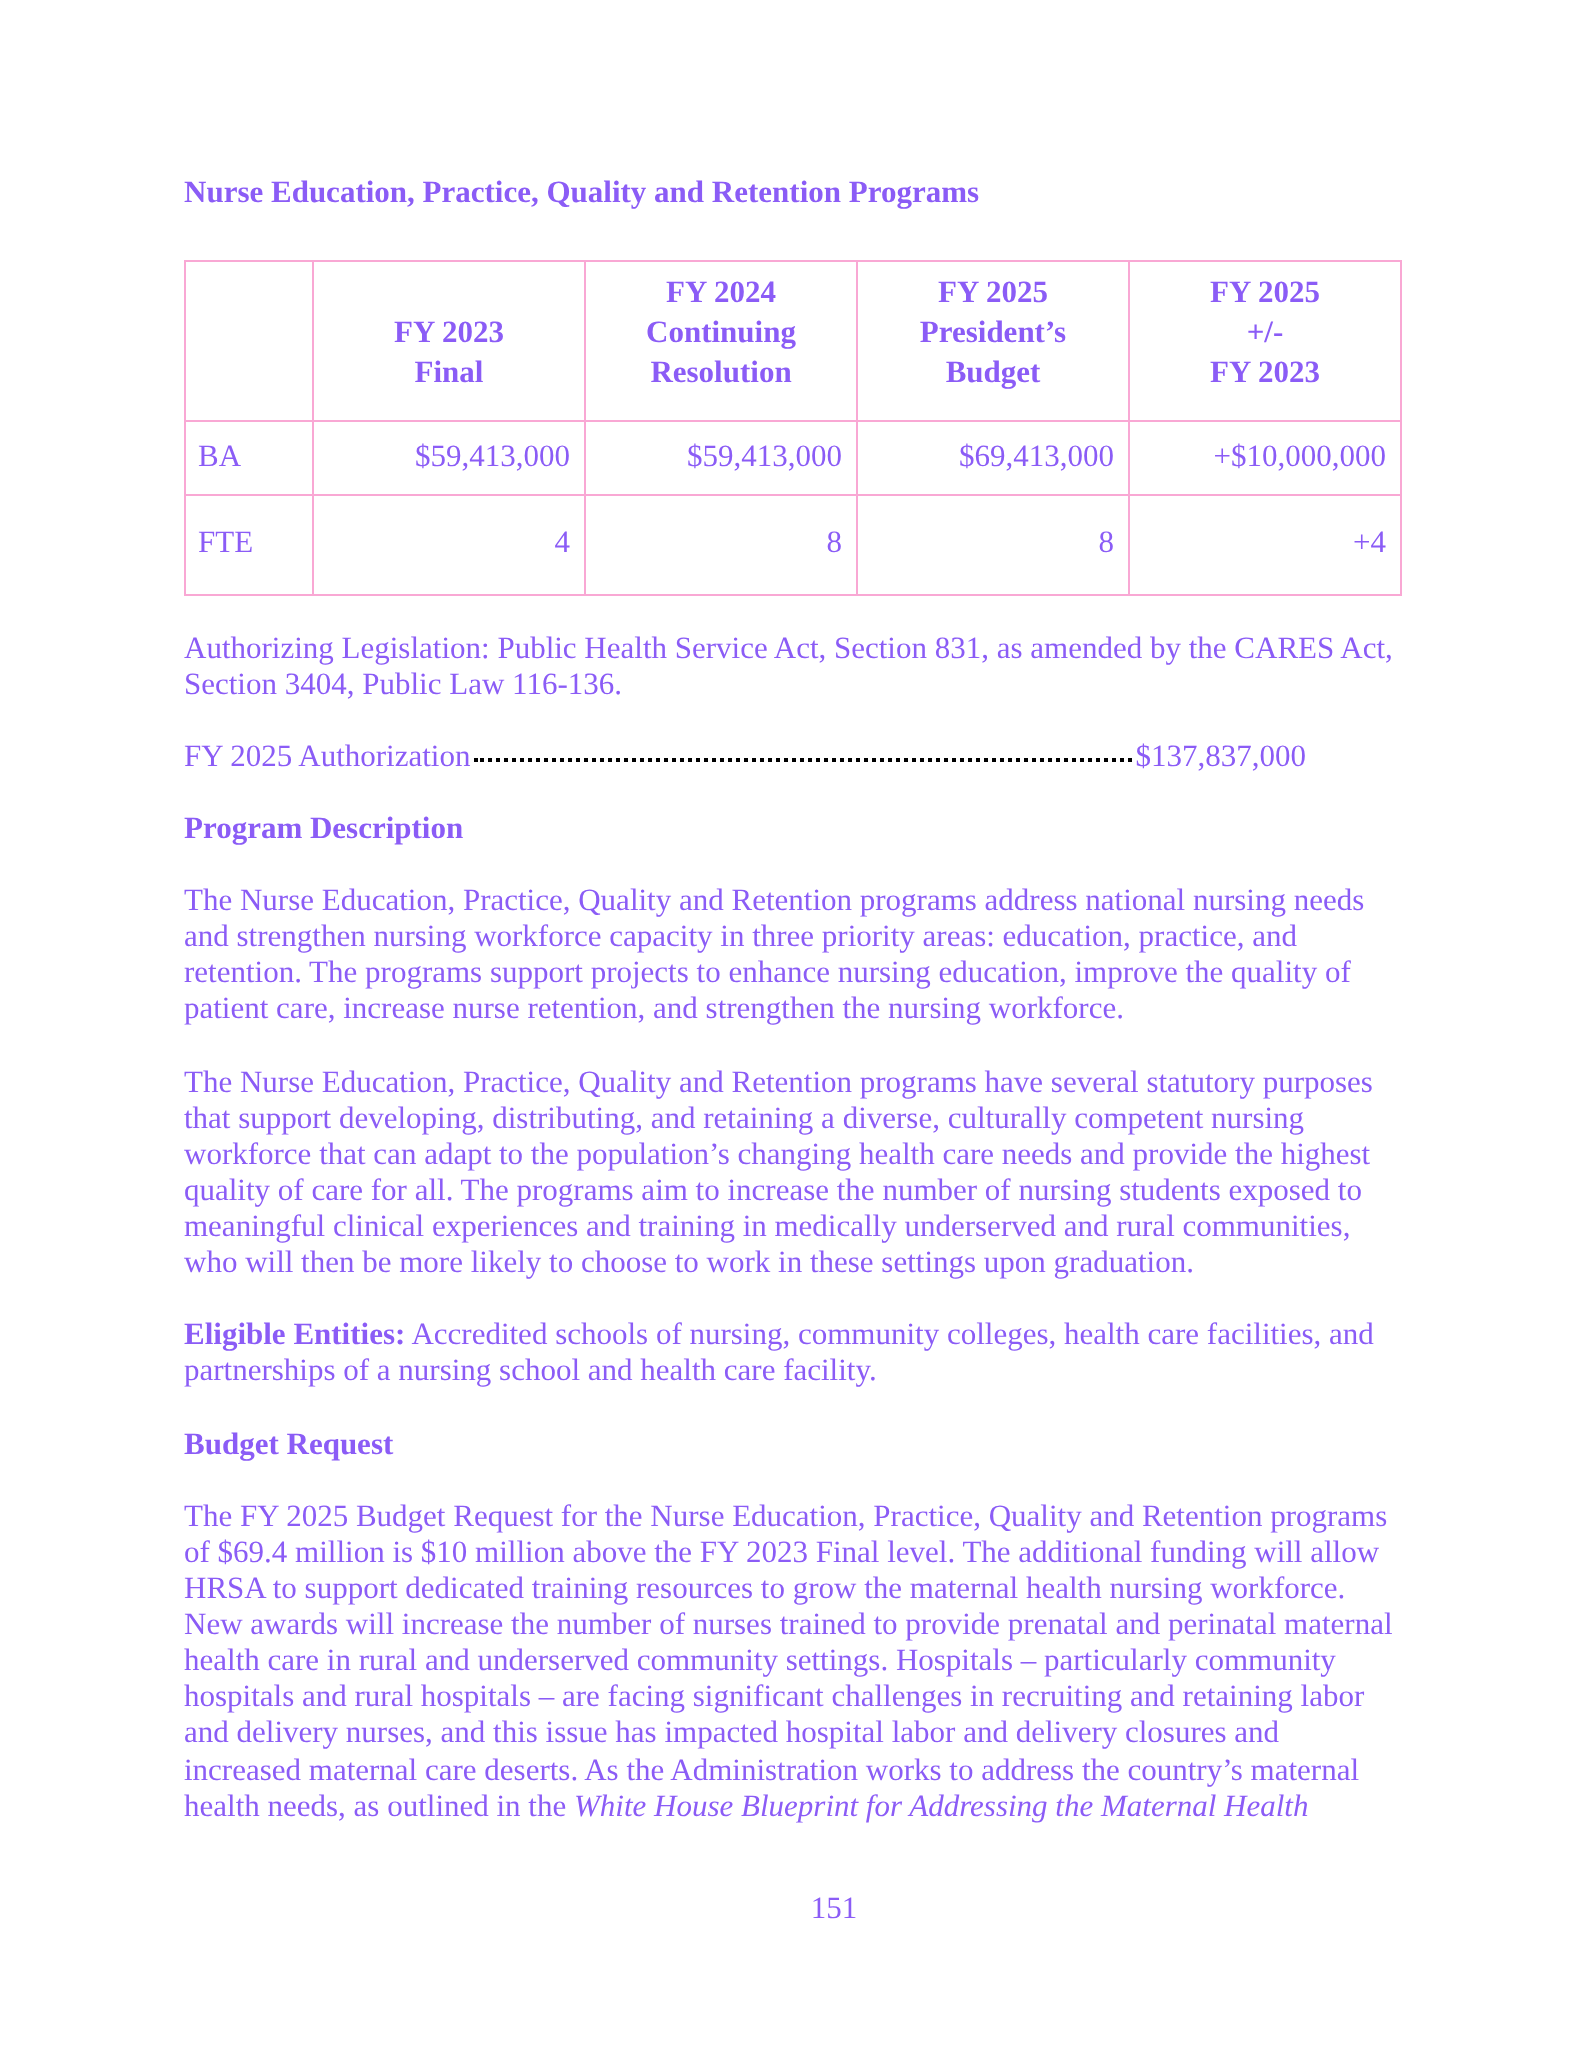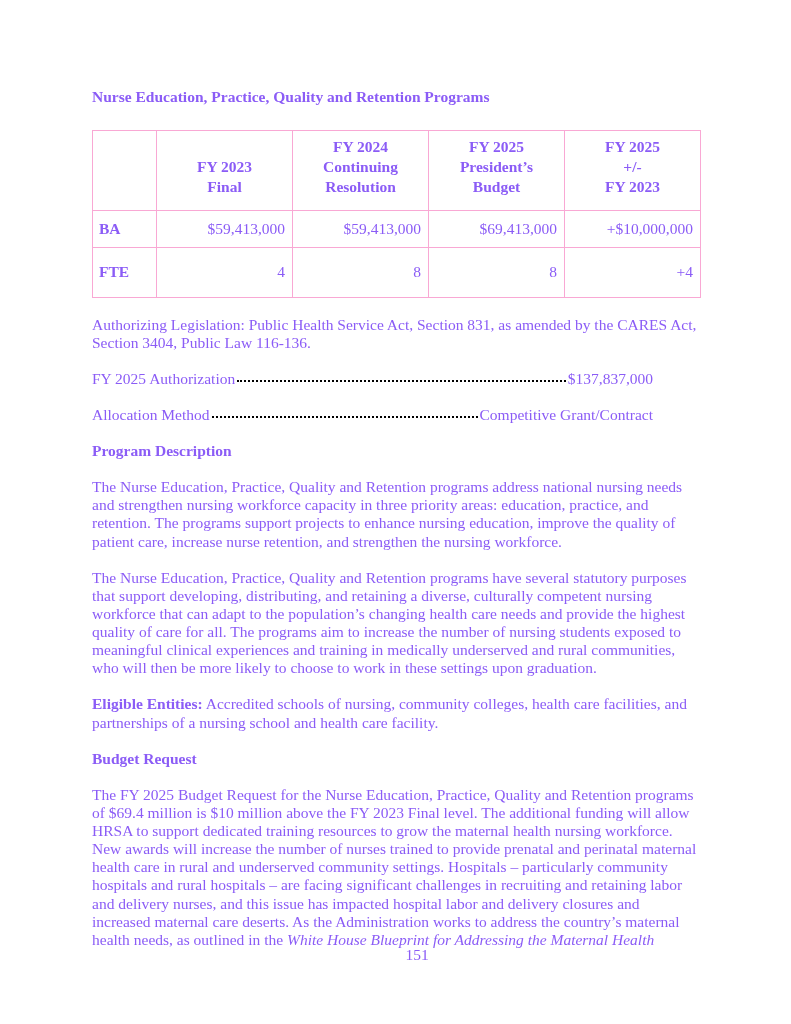--- a/index.html
+++ b/index.html
@@ -41,21 +41,21 @@
   }
   .budget-table th {
     font-weight: bold;
     text-align: center;
     vertical-align: bottom;
     padding: 6px 4px 13px 4px;
     height: 70px;
   }
   .budget-table th .hline { line-height: 1.28; }
   .rowlabel {
-    font-weight: bold;
+    font-weight: normal;
     text-align: left;
     vertical-align: middle;
     padding: 0 6px;
   }
   .val {
     text-align: right;
     vertical-align: middle;
     padding: 4px 7px;
   }
   .row-ba td { height: 37px; }
@@ -143,25 +143,20 @@
   </table>
 
   <p>Authorizing Legislation: Public Health Service Act, Section 831, as amended by the CARES Act, Section 3404, Public Law 116-136.</p>
 
   <div class="leaderline">
     <span>FY 2025 Authorization</span>
     <span class="dots"></span>
     <span>$137,837,000</span>
   </div>
 
-  <div class="leaderline">
-    <span>Allocation Method</span>
-    <span class="dots"></span>
-    <span>Competitive Grant/Contract</span>
-  </div>
 
   <h2 class="section-heading">Program Description</h2>
 
   <p>The Nurse Education, Practice, Quality and Retention programs address national nursing needs and strengthen nursing workforce capacity in three priority areas: education, practice, and retention. The programs support projects to enhance nursing education, improve the quality of patient care, increase nurse retention, and strengthen the nursing workforce.</p>
 
   <p>The Nurse Education, Practice, Quality and Retention programs have several statutory purposes that support developing, distributing, and retaining a diverse, culturally competent nursing workforce that can adapt to the population’s changing health care needs and provide the highest quality of care for all. The programs aim to increase the number of nursing students exposed to meaningful clinical experiences and training in medically underserved and rural communities, who will then be more likely to choose to work in these settings upon graduation.</p>
 
   <p><b>Eligible Entities:</b> <span>Accredited schools of nursing, community colleges, health care facilities, and partnerships of a nursing school and health care facility.</span></p>
 
   <h2 class="section-heading">Budget Request</h2>

